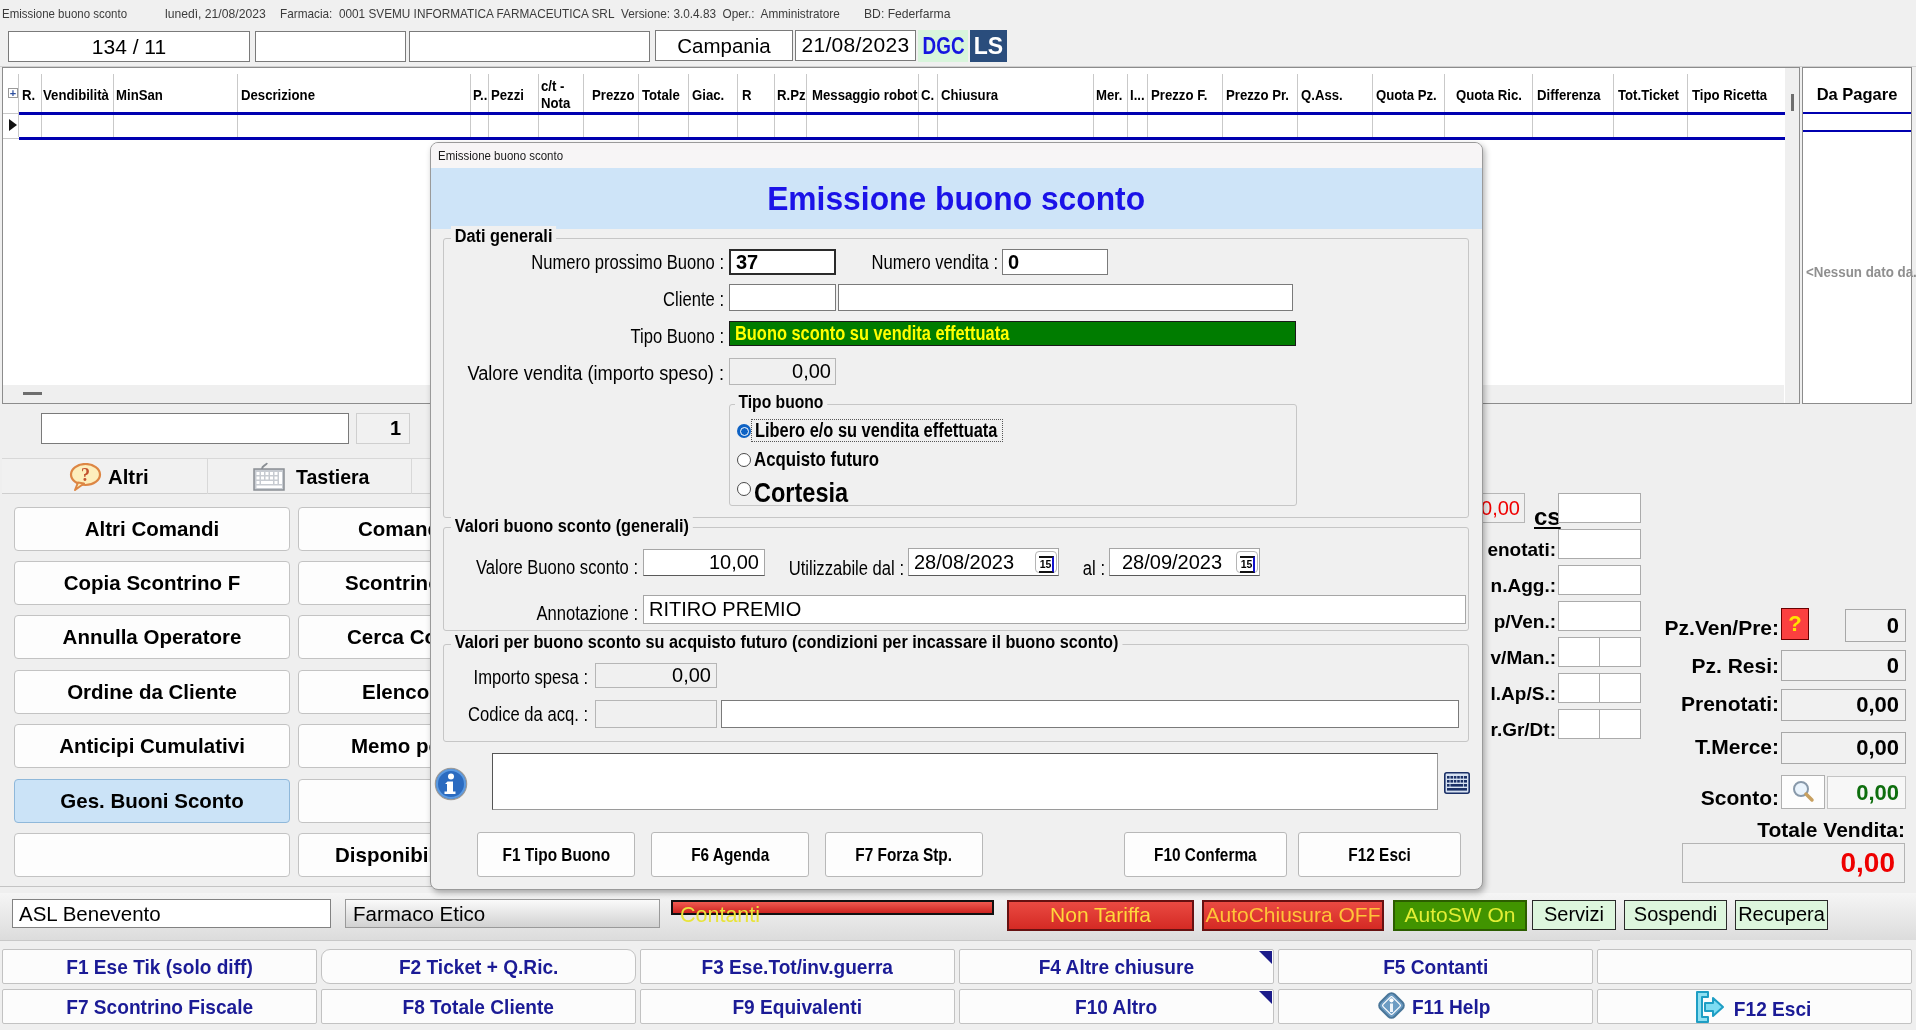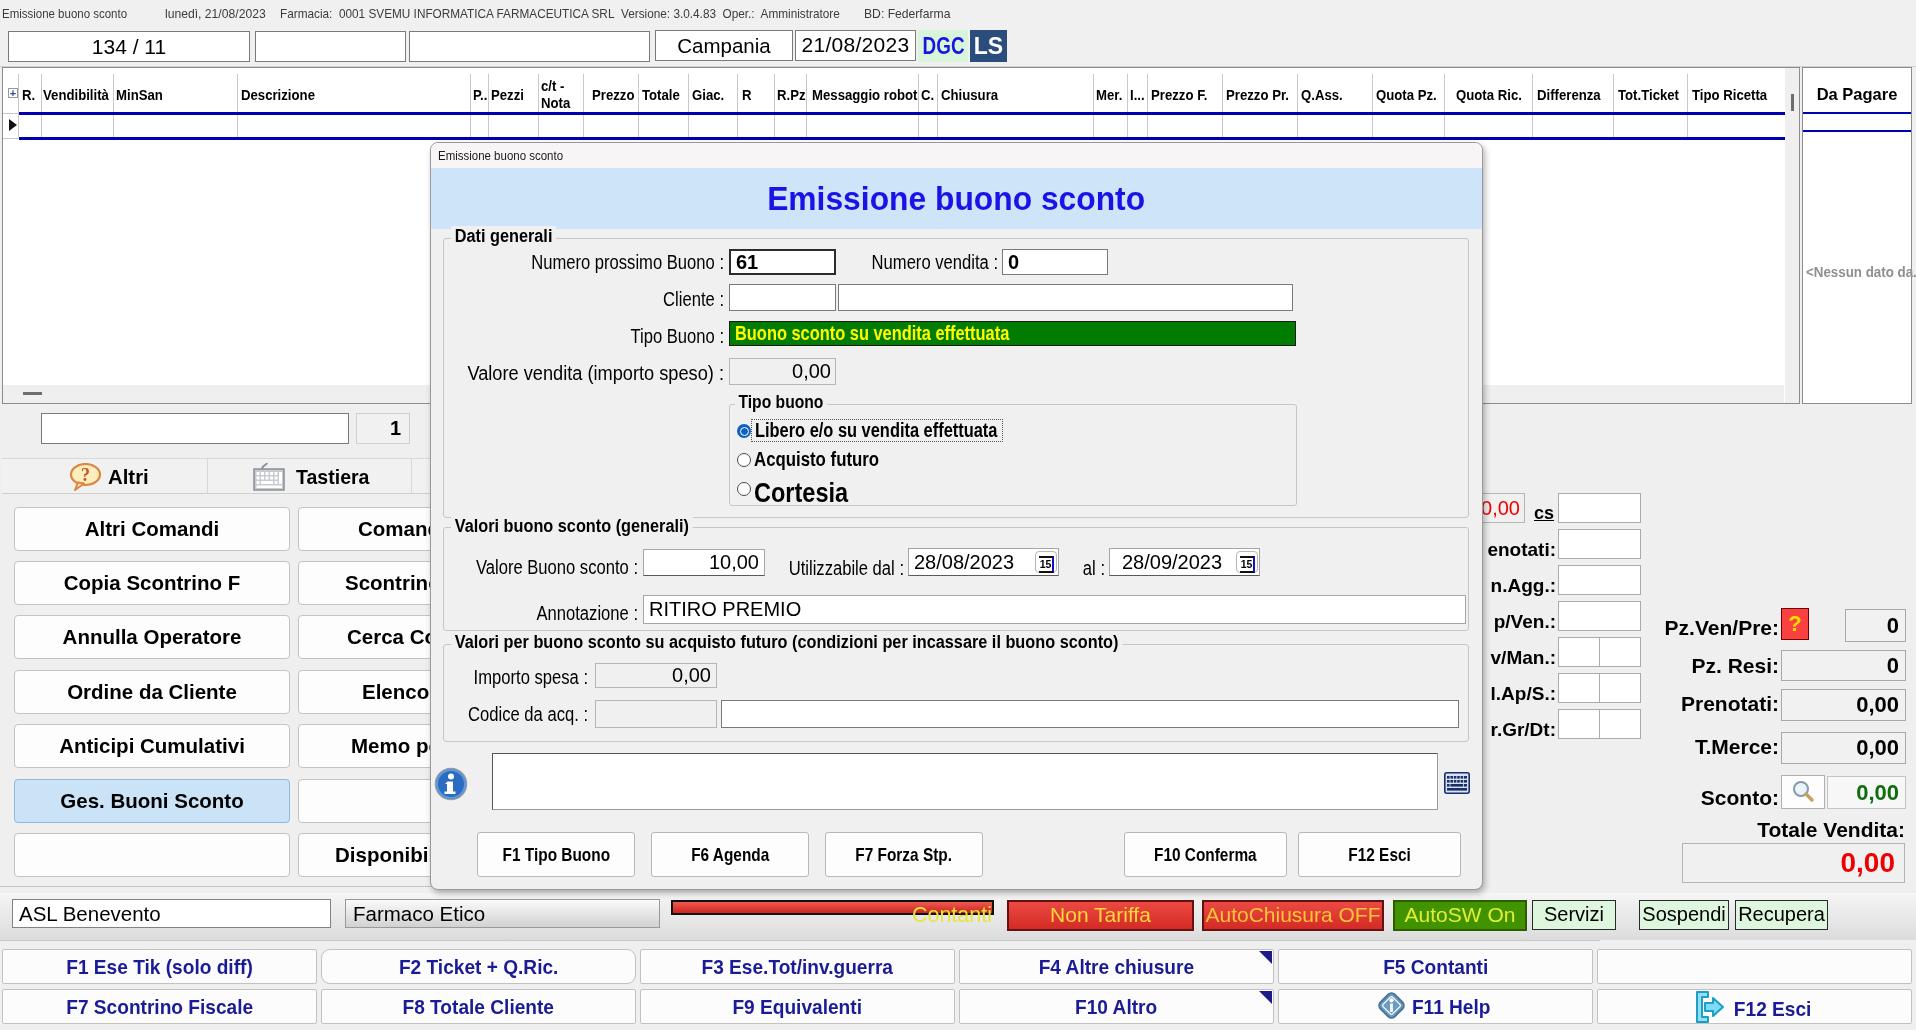--- a/index.html
+++ b/index.html
@@ -181,21 +181,21 @@
   <div class="abs cbtn r" style="left:298px;top:212px;padding-left:48px;"><i class="cx" style="font-style:normal;">Cerca Co</i></div>
   <div class="abs cbtn r" style="left:298px;top:267px;padding-left:63px;"><i class="cx" style="font-style:normal;">Elenco</i></div>
   <div class="abs cbtn r" style="left:298px;top:321px;padding-left:52px;"><i class="cx" style="font-style:normal;">Memo pe</i></div>
   <div class="abs cbtn r" style="left:298px;top:376px;"></div>
   <div class="abs cbtn r" style="left:298px;top:430px;padding-left:36px;"><i class="cx" style="font-style:normal;">Disponibilità</i></div>
 </div>
 
 <div class="abs" id="rightpanel" style="left:1460px;top:403px;width:456px;height:484px;">
 
   <div class="abs" style="left:8px;top:90px;width:57px;height:30px;background:#f0f0f0;border:1px solid #b6b6b6;font-size:20px;color:#f00000;text-align:right;line-height:28px;padding-right:4px;">0,00</div>
-  <span class="abs b" style="left:74px;top:100px;font-size:18px;text-decoration:underline;">cs</span>
+  <span class="abs b" style="left:74px;top:100px;font-size:24px;text-decoration:underline;">cs</span>
   <div class="abs rl" style="top:136px;">enotati:</div>
   <div class="abs rl" style="top:172px;">n.Agg.:</div>
   <div class="abs rl" style="top:208px;">p/Ven.:</div>
   <div class="abs rl" style="top:244px;">v/Man.:</div>
   <div class="abs rl" style="top:280px;">l.Ap/S.:</div>
   <div class="abs rl" style="top:316px;">r.Gr/Dt:</div>
   <div class="abs wb" style="left:98px;top:90px;width:83px;"></div>
   <div class="abs wb" style="left:98px;top:126px;width:83px;"></div>
   <div class="abs wb" style="left:98px;top:162px;width:83px;"></div>
   <div class="abs wb" style="left:98px;top:198px;width:83px;"></div>
@@ -223,26 +223,26 @@
     </svg>
   </div>
   <div class="abs vb" style="left:367px;top:373px;width:79px;height:33px;line-height:31px;background:#f7f7f7;border-color:#c4c4c4;color:#0e6e0e;">0,00</div>
   <div class="abs tl" style="top:415px;width:445px;font-size:21px;">Totale Vendita:</div>
   <div class="abs" style="left:222px;top:440px;width:223px;height:40px;background:#f0f0f0;border:1px solid #b4b4b4;color:#ee0000;font-weight:bold;font-size:28px;text-align:right;line-height:38px;padding-right:9px;">0,00</div>
 </div>
 
 <div class="abs" id="statusrow" style="left:0;top:893px;width:1916px;height:47px;background:linear-gradient(#f5f5f5,#dcdcdc);">
   <div class="abs" style="left:12px;top:6px;width:319px;height:29px;background:#fff;border:1px solid #828282;font-size:20.5px;line-height:27px;padding-left:6px;">ASL Benevento</div>
   <div class="abs" style="left:345px;top:6px;width:315px;height:29px;background:linear-gradient(#fafafa,#d2d2d2);border:1px solid #9a9a9a;font-size:20.5px;line-height:27px;padding-left:7px;">Farmaco Etico</div>
-  <div class="abs" style="left:671px;top:7px;width:323px;height:15px;background:linear-gradient(#f05a50,#cd2420);border:2px solid #111;color:#e9e43a;font-size:21.5px;line-height:26px;padding-left:7px;text-align:right;">Contanti</div>
+  <div class="abs" style="left:671px;top:7px;width:323px;height:15px;background:linear-gradient(#f05a50,#cd2420);border:2px solid #111;color:#e9e43a;font-size:21.5px;line-height:26px;padding-left:7px;">Contanti</div>
   <div class="abs" style="left:1007px;top:7px;width:187px;height:31px;background:linear-gradient(#ea4a42,#d42a24);border:2px solid #611;color:#ffd83a;font-size:21px;line-height:26px;text-align:center;">Non Tariffa</div>
   <div class="abs" style="left:1202px;top:7px;width:182px;height:31px;background:linear-gradient(#ea4a42,#d42a24);border:2px solid #611;color:#ffc438;font-size:21px;line-height:26px;text-align:center;">AutoChiusura OFF</div>
   <div class="abs" style="left:1393px;top:7px;width:134px;height:31px;background:#419400;border:2px solid #2c5d00;color:#e3ee35;font-size:21px;line-height:26px;text-align:center;">AutoSW On</div>
   <div class="abs gbtn" style="left:1532px;top:7px;width:84px;">Servizi</div>
-  <div class="abs gbtn" style="left:1624px;top:7px;width:90px;margin-left:15px;">Sospendi</div>
+  <div class="abs gbtn" style="left:1624px;top:7px;width:103px;">Sospendi</div>
   <div class="abs gbtn" style="left:1735px;top:7px;width:93px;">Recupera</div>
 </div>
 
 <div class="abs" id="fkeys" style="left:0;top:940px;width:1600px;height:90px;background:#efefef;border-top:1px solid #c8c8c8;">
   <div class="abs fk" style="left:2px;top:8px;"><i class="cxc" style="font-style:normal;">F1 Ese Tik (solo diff)</i></div>
   <div class="abs fk" style="left:321px;top:8px;border-radius:9px;"><i class="cxc" style="font-style:normal;">F2 Ticket + Q.Ric.</i></div>
   <div class="abs fk" style="left:640px;top:8px;"><i class="cxc" style="font-style:normal;">F3 Ese.Tot/inv.guerra</i></div>
   <div class="abs fk" style="left:959px;top:8px;"><i class="cxc" style="font-style:normal;">F4 Altre chiusure</i><i class="tri"></i></div>
   <div class="abs fk" style="left:1278px;top:8px;"><i class="cxc" style="font-style:normal;">F5 Contanti</i></div>
   <div class="abs fk" style="left:1597px;top:8px;"></div>
@@ -262,21 +262,21 @@
       </svg><i class="cxc" style="font-style:normal;">F12 Esci</i></div>
 </div>
 
 <div class="abs" id="modal" style="left:430px;top:142px;width:1053px;height:748px;background:#f0f0f0;border:1px solid #9a9a9a;border-radius:8px;box-shadow:2px 3px 6px rgba(0,0,0,0.3);z-index:10;overflow:hidden;">
   <div class="abs" style="left:0;top:0;width:1051px;height:25px;background:#f7f5f6;font-size:13.5px;color:#1a1a1a;padding:5px 0 0 7px;"><i class="cx" style="transform:scaleX(0.85);font-style:normal;">Emissione buono sconto</i></div>
   <div class="abs" style="left:0;top:25px;width:1051px;height:61px;background:#cee4f8;color:#1b12e8;font-weight:bold;font-size:34px;text-align:center;line-height:60px;"><i class="cxc" style="transform:scaleX(0.935);font-style:normal;">Emissione buono sconto</i></div>
 
   <div class="gb" style="left:12px;top:95px;width:1026px;height:280px;"></div>
   <div class="gl" style="left:20px;top:83px;">Dati generali</div>
   <div class="ml" style="left:0;top:108px;width:293px;">Numero prossimo Buono :</div>
-  <div class="abs" style="left:298px;top:106px;width:107px;height:26px;background:#fff;border:2px solid #2b2b2b;font-weight:bold;font-size:20px;line-height:22px;padding-left:5px;">61</div>
+  <div class="abs" style="left:298px;top:106px;width:107px;height:26px;background:#fff;border:2px solid #2b2b2b;font-weight:bold;font-size:20px;line-height:22px;padding-left:5px;">37</div>
   <div class="ml" style="left:367px;top:108px;width:200px;">Numero vendita :</div>
   <div class="abs" style="left:571px;top:106px;width:106px;height:26px;background:#fff;border:1px solid #7a7a7a;font-weight:bold;font-size:20px;line-height:24px;padding-left:5px;">0</div>
   <div class="ml" style="left:0;top:145px;width:293px;">Cliente :</div>
   <div class="abs" style="left:298px;top:141px;width:107px;height:27px;background:#fff;border:1px solid #7a7a7a;"></div>
   <div class="abs" style="left:407px;top:141px;width:455px;height:27px;background:#fff;border:1px solid #7a7a7a;"></div>
   <div class="ml" style="left:0;top:182px;width:293px;">Tipo Buono :</div>
   <div class="abs" style="left:298px;top:178px;width:567px;height:25px;background:#007c00;border:1px solid #1a1a1a;color:#ffff00;font-weight:bold;font-size:20px;line-height:22px;padding-left:5px;"><i class="cx" style="transform:scaleX(0.82);font-style:normal;">Buono sconto su vendita effettuata</i></div>
   <div class="ml" style="left:0;top:219px;width:293px;transform:scaleX(0.91);transform-origin:100% 50%;">Valore vendita (importo speso) :</div>
   <div class="abs" style="left:298px;top:215px;width:107px;height:27px;background:#f0f0f0;border:1px solid #b6b6b6;font-size:20px;text-align:right;line-height:25px;padding-right:4px;">0,00</div>
 

